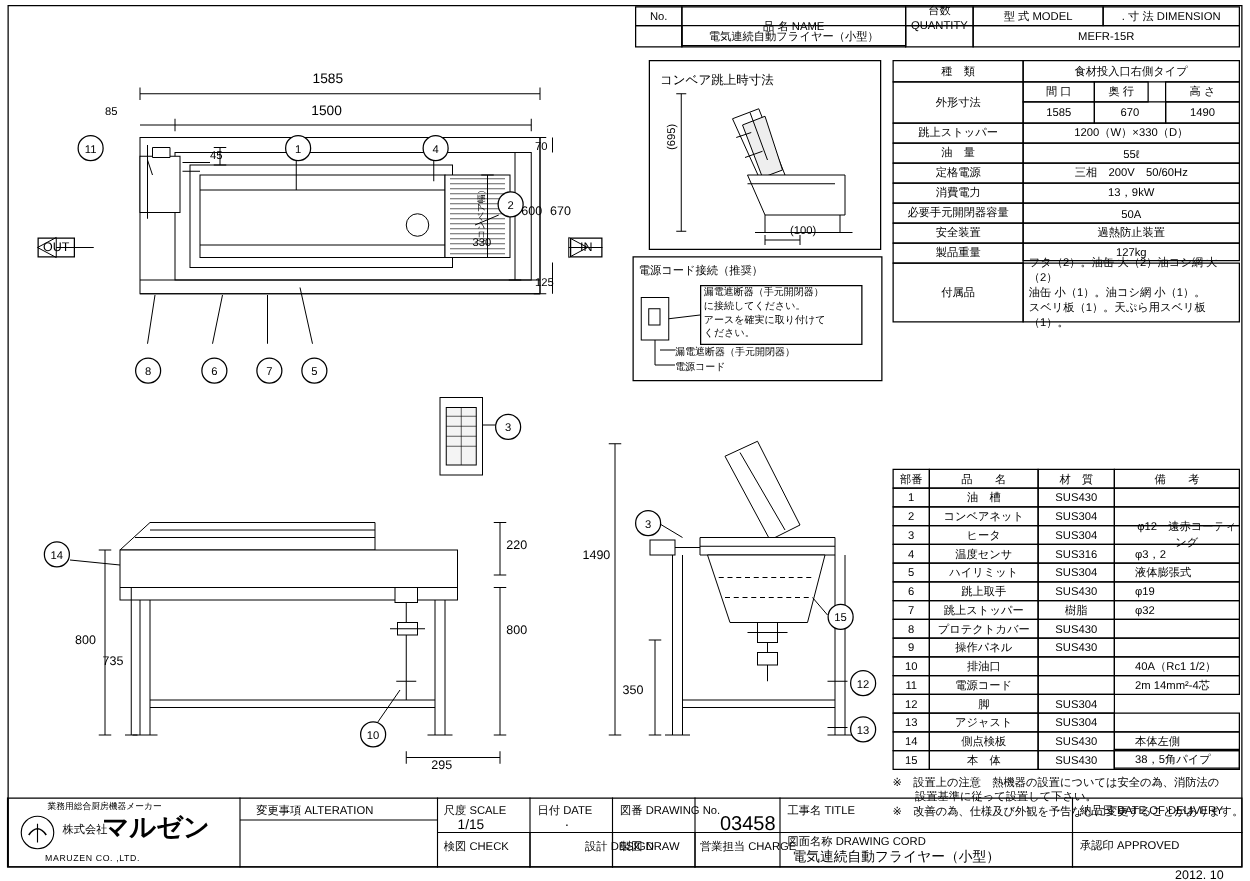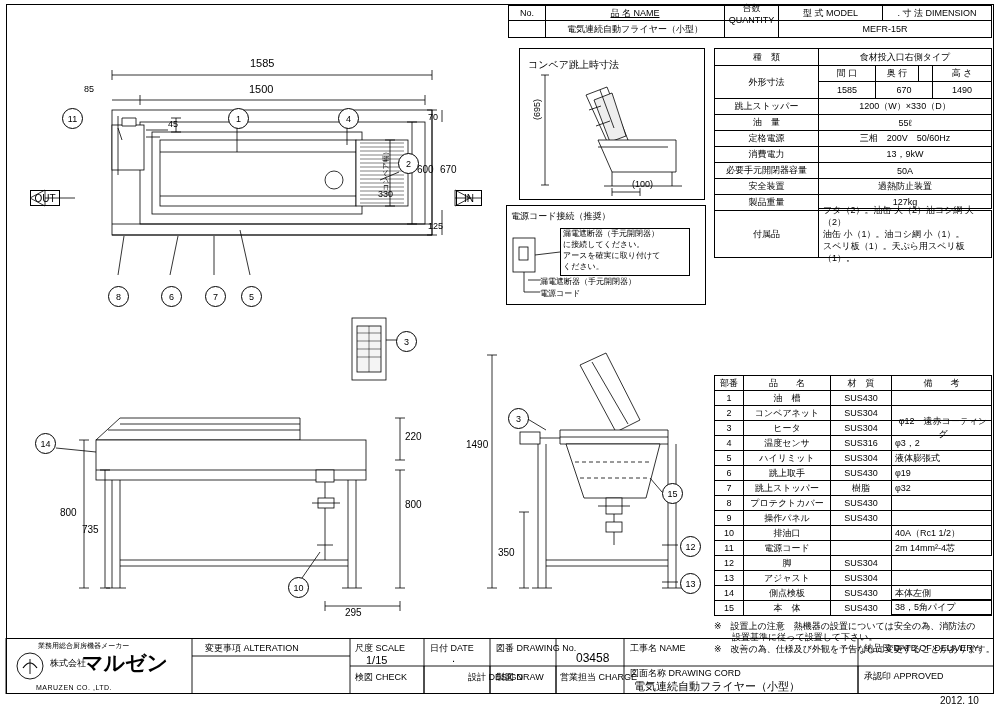--- a/index.html
+++ b/index.html
@@ -6,36 +6,36 @@
   body{width:1000px;height:705px;position:relative;font-family:"Liberation Sans","DejaVu Sans",sans-serif;color:#000;overflow:hidden;}
   .sheet{position:absolute;left:0;top:0;width:1000px;height:705px;}
   .bd{position:absolute;border:1px solid #000;box-sizing:border-box;}
   .tx{position:absolute;white-space:nowrap;line-height:1.05;}
   .ctr{text-align:center;}
   .f7{font-size:7px;}
   .f8{font-size:8px;}
   .f9{font-size:9px;}
   .f10{font-size:10px;}
   .f11{font-size:11px;}
-  .f12{font-size:12px;}
+  .f12{font-size:16px;}
   .cell{position:absolute;box-sizing:border-box;border:1px solid #000;display:flex;align-items:center;justify-content:center;font-size:9px;text-align:center;}
-  .cellL{justify-content:flex-start;padding-left:3px;}
+  .cellL{justify-content:flex-start;padding-left:16px;}
   .circ{position:absolute;border:1px solid #000;border-radius:50%;display:flex;align-items:center;justify-content:center;font-size:9px;background:#fff;}
   svg{position:absolute;left:0;top:0;overflow:visible;}
 </style>
 </head>
 <body>
 
 <div class="sheet">
 
   <div class="bd" style="left:6px;top:4px;width:988px;height:690px;"></div>
 
   <div>
     <div class="cell f9" style="left:508px;top:5px;width:38px;height:16px;">No.</div>
-    <div class="cell f9" style="left:545px;top:5px;width:180px;height:16px;text-decoration:underline;">品 名 NAME</div>
+    <div class="cell f9" style="left:545px;top:5px;width:180px;height:32px;">品 名 NAME</div>
     <div class="cell f8" style="left:724px;top:5px;width:55px;height:16px;">台数 QUANTITY</div>
     <div class="cell f9" style="left:778px;top:5px;width:105px;height:16px;">型 式 MODEL</div>
     <div class="cell f9" style="left:882px;top:5px;width:110px;height:16px;">.  寸 法 DIMENSION</div>
 
     <div class="cell f9" style="left:508px;top:20px;width:38px;height:18px;"></div>
     <div class="cell f10" style="left:545px;top:20px;width:180px;height:18px;">電気連続自動フライヤー（小型）</div>
     <div class="cell f9" style="left:724px;top:20px;width:55px;height:18px;"></div>
     <div class="cell f11" style="left:778px;top:20px;width:214px;height:18px;">MEFR-15R</div>
   </div>
 
@@ -491,21 +491,21 @@
   <div class="tx f7" style="left:36px;top:684px;letter-spacing:0.5px;">MARUZEN  CO. ,LTD.</div>
 
   <div class="tx f9" style="left:205px;top:644px;">変更事項  ALTERATION</div>
 
   <div class="tx f9" style="left:355px;top:644px;">尺度 SCALE</div>
   <div class="tx f11" style="left:366px;top:655px;">1/15</div>
   <div class="tx f9" style="left:430px;top:644px;">日付 DATE</div>
   <div class="tx f11" style="left:452px;top:653px;">.</div>
   <div class="tx f9" style="left:496px;top:644px;">図番  DRAWING No.</div>
   <div class="tx f12" style="left:576px;top:652px;">03458</div>
-  <div class="tx f9" style="left:630px;top:644px;">工事名 NAME</div>
+  <div class="tx f9" style="left:630px;top:644px;">工事名 TITLE</div>
   <div class="tx f9" style="left:864px;top:644px;">納品日 DATE OF DELIVERY</div>
 
   <div class="tx f9" style="left:355px;top:673px;">検図 CHECK</div>
   <div class="tx f9" style="left:428px;top:673px;padding-left:40px;">設計 DESIGN</div>
   <div class="tx f9" style="left:496px;top:673px;">製図 DRAW</div>
   <div class="tx f9" style="left:560px;top:673px;">営業担当 CHARGE</div>
   <div class="tx f9" style="left:630px;top:669px;">図面名称  DRAWING CORD</div>
   <div class="tx f11" style="left:634px;top:681px;">電気連続自動フライヤー（小型）</div>
   <div class="tx f9" style="left:864px;top:672px;">承認印  APPROVED</div>
 

